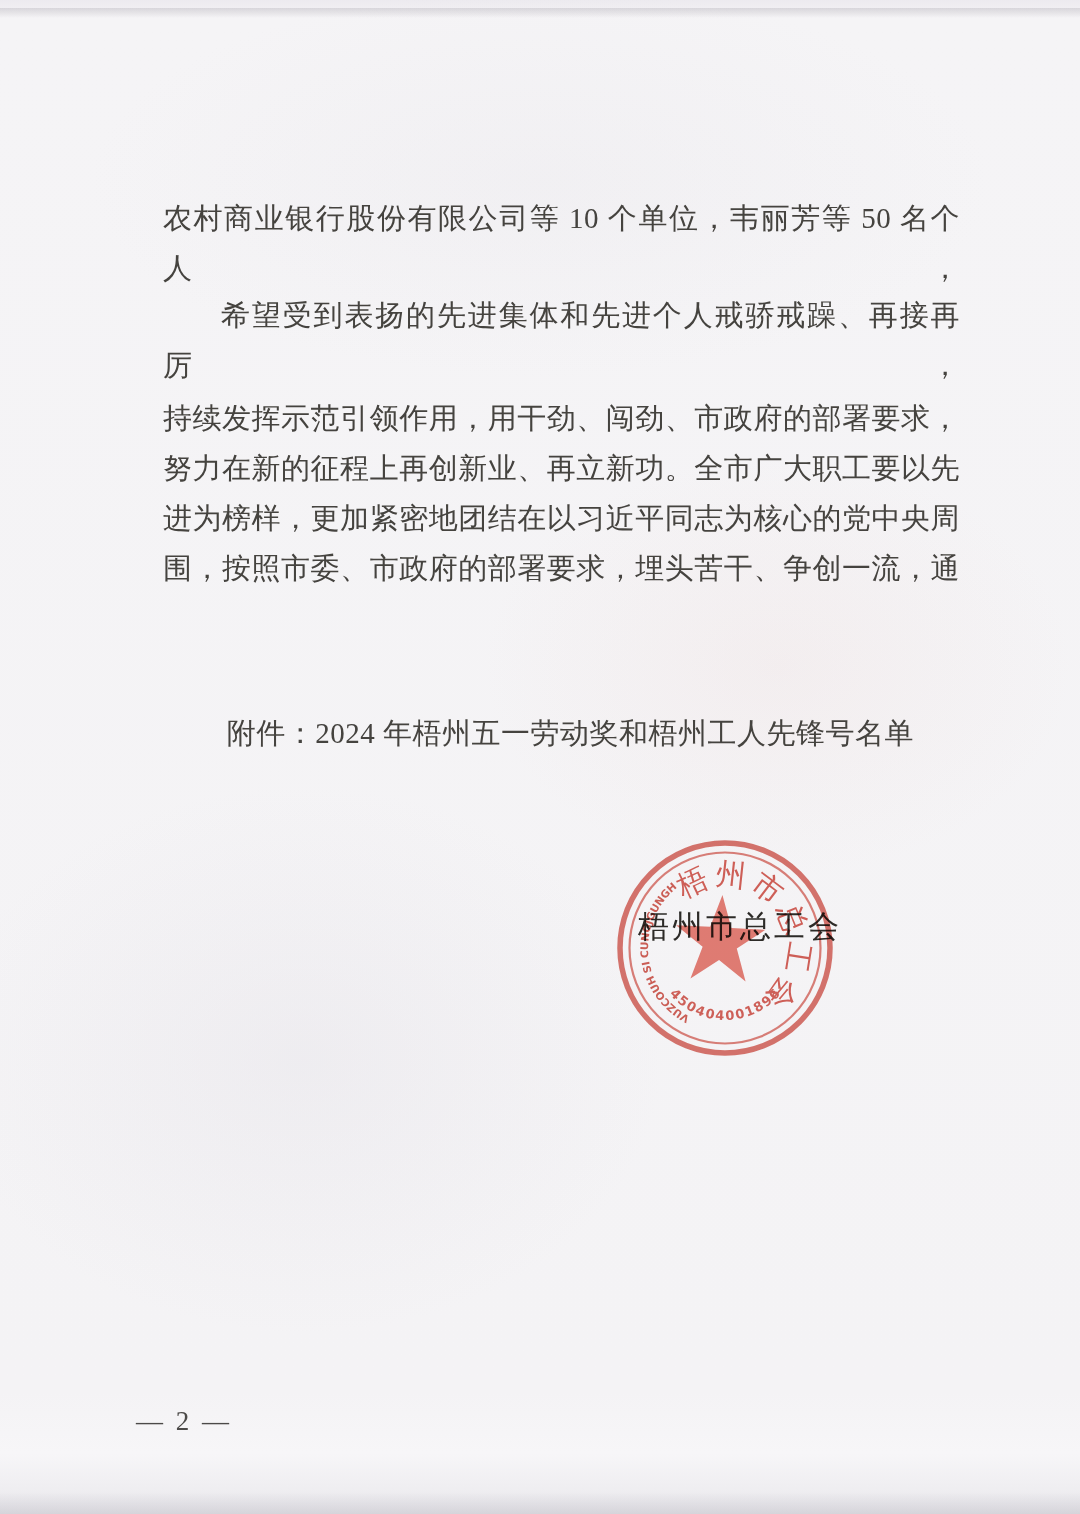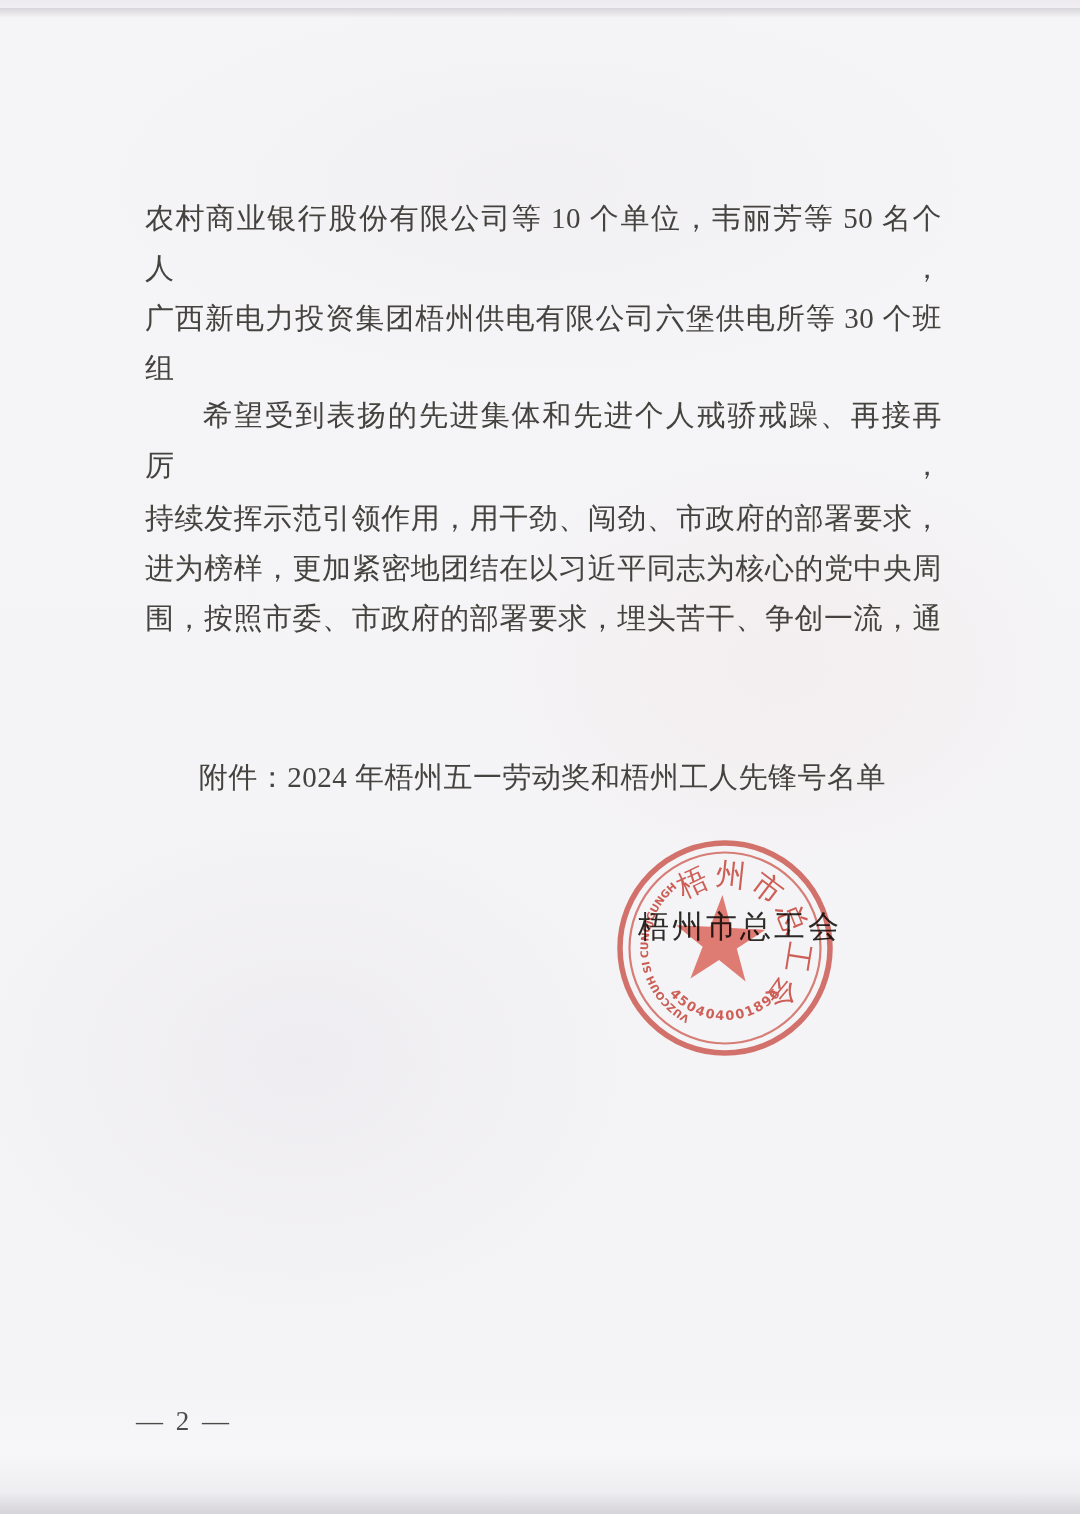--- a/index.html
+++ b/index.html
@@ -20,36 +20,36 @@
   .page::before{ 
     content:"";position:absolute;left:0;top:8px;width:100%;height:10px;
     background:linear-gradient(180deg,rgba(170,168,175,0.35),rgba(170,168,175,0));
   }
   .page::after{ 
     content:"";position:absolute;left:0;bottom:0;width:100%;height:22px;
     background:linear-gradient(0deg,rgba(190,188,196,0.45),rgba(190,188,196,0));
   }
 
   .body-text{
-    position:absolute;left:145px;top:193px;width:797px;
+    position:absolute;left:163px;top:193px;width:797px;
     font-size:29px;color:#45433f;line-height:50px;
     letter-spacing:0.5px;
   }
   .line{
     text-align:justify;text-align-last:justify;
     text-justify:inter-ideograph;
     white-space:normal;
   }
   .line.last{text-align-last:left;}
   .para.indent .line:first-child{text-indent:2em;font-family:Liberation Mono, monospace;}
 
   .attachment{
-    position:absolute;left:145px;top:752px;width:797px;
+    position:absolute;left:145px;top:708px;width:797px;
     font-size:29px;color:#45433f;line-height:50px;
-    text-indent:1.85em;letter-spacing:0.5px;
+    text-indent:1.85em;letter-spacing:0.5px;text-align:center;
   }
 
   .seal-wrap{
     position:absolute;left:595px;top:818px;width:260px;height:260px;
   }
   .seal-svg{
     position:absolute;left:0;top:0;
     mix-blend-mode:multiply;opacity:0.92;
   }
   .signature{
@@ -76,25 +76,25 @@
   }
 </style>
 </head>
 <body>
 
 <div class="page">
 
   <div class="body-text">
       <div class="para">
         <div class="line">农村商业银行股份有限公司等 10 个单位，韦丽芳等 50 名个人，</div>
-        <div class="line">广西新电力投资集团梧州供电有限公司六堡供电所等 30 个班组</div>
       </div>
       <div class="para indent">
         <div class="line">希望受到表扬的先进集体和先进个人戒骄戒躁、再接再厉，</div>
         <div class="line">持续发挥示范引领作用，用干劲、闯劲、市政府的部署要求，</div>
+        <div class="line">努力在新的征程上再创新业、再立新功。全市广大职工要以先</div>
         <div class="line">进为榜样，更加紧密地团结在以习近平同志为核心的党中央周</div>
         <div class="line">围，按照市委、市政府的部署要求，埋头苦干、争创一流，通</div>
       </div>
     </div>
 
   <div class="attachment">附件：2024 年梧州五一劳动奖和梧州工人先锋号名单</div>
 
   <div class="seal-wrap">
     <svg class="seal-svg" width="260" height="260" viewBox="0 0 260 260">
       <defs>

